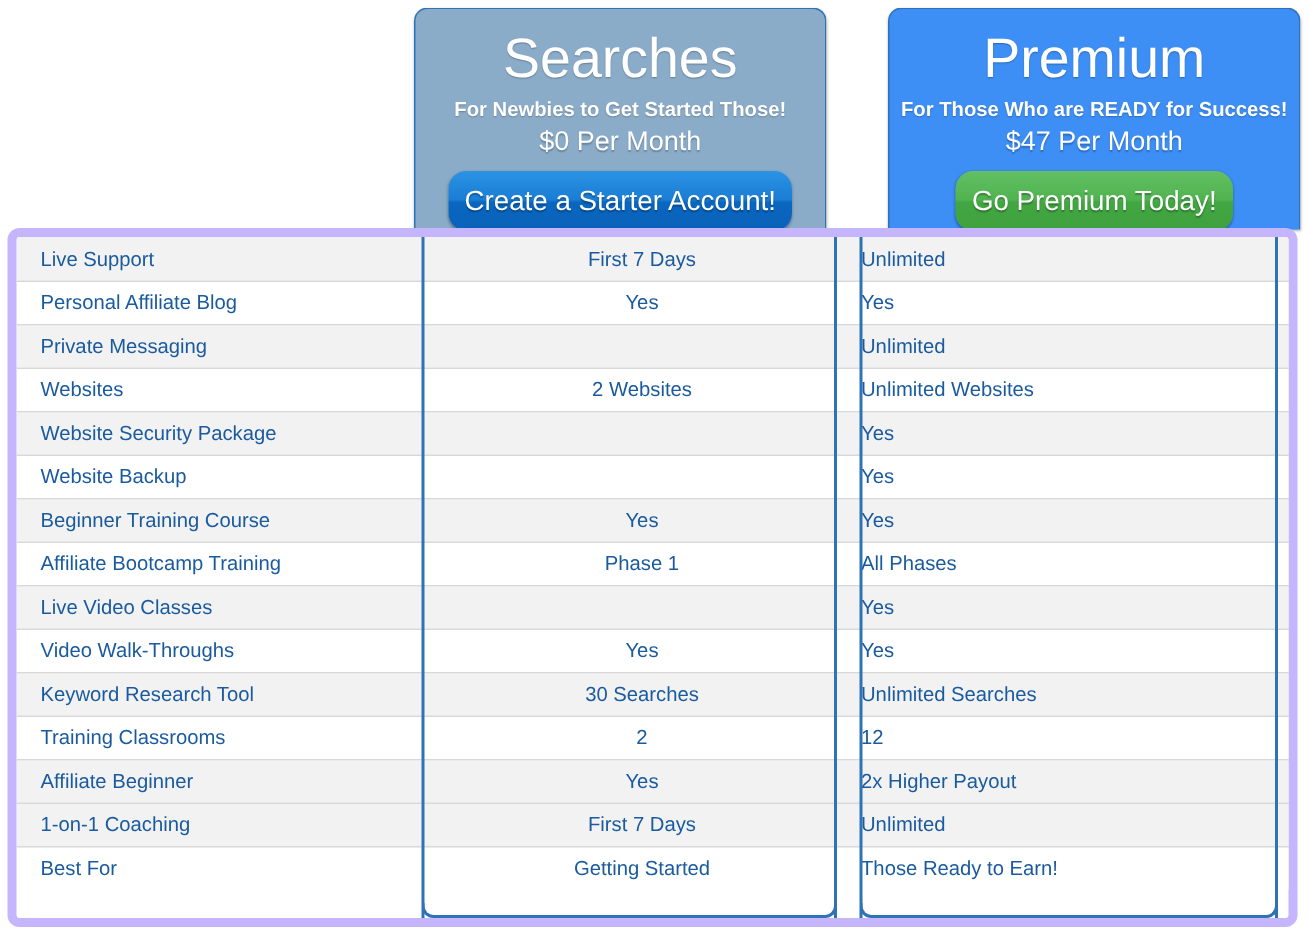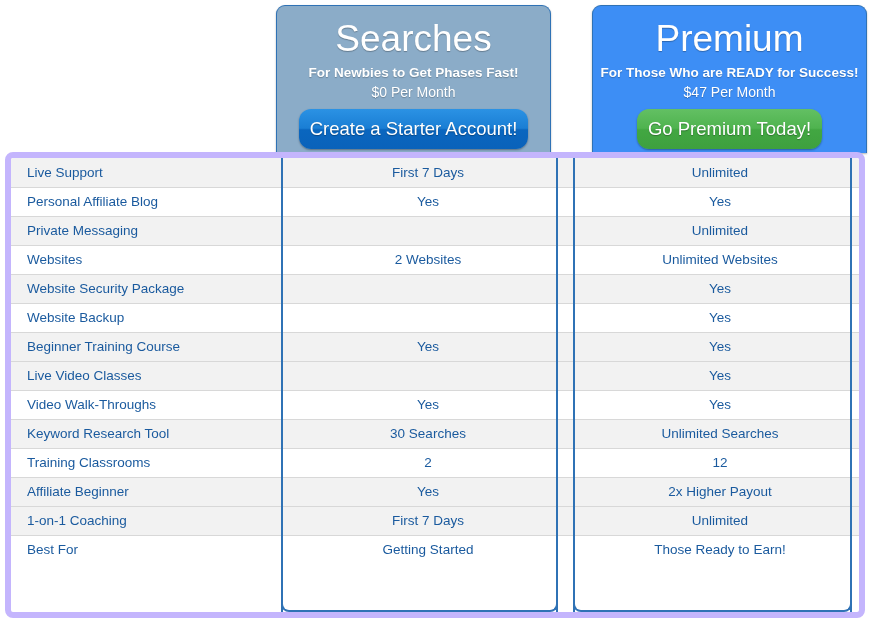--- a/index.html
+++ b/index.html
@@ -53,21 +53,21 @@
     text-shadow: 0 1px 1px rgba(0,0,0,0.28);
   }
   .plan-tagline {
     font-size: 13.5px;
     color: #ffffff;
     margin-top: 8px;
     font-weight: bold;
     text-shadow: 0 1px 1px rgba(0,0,0,0.25);
   }
   .plan-price {
-    font-size: 14px;
+    font-size: 18px;
     color: #ffffff;
     margin-top: 4px;
     font-weight: normal;
     text-shadow: 0 1px 1px rgba(0,0,0,0.25);
   }
   .plan-cta {
     display: inline-block;
     margin-top: 9px;
     padding: 0 11px;
     height: 40px;
@@ -119,21 +119,21 @@
     overflow: hidden;
   }
   .feature-table tr:last-child td {
     border-bottom: none;
   }
   .feature-table tr.odd td { background: #f2f2f2; }
   .feature-table tr.even td { background: #ffffff; }
 
   .col-feature { width: 271px; padding-left: 16px !important; text-align: left; }
   .col-starter { width: 292px; text-align: center; margin-left: 24px; }
-  .col-premium { width: 292px; text-align: center; }
+  .col-premium { width: 292px; }
 
   
   .col-rail {
     position: absolute;
     top: 0;
     width: 0;
     height: 466px;
     border-left: 2px solid #2f72b5;
     pointer-events: none;
   }
@@ -153,21 +153,21 @@
     box-sizing: border-box;
   }
   .cap-starter { left: 270px; width: 277px; border-bottom-left-radius: 8px; border-bottom-right-radius: 8px; }
   .cap-premium { left: 562px; width: 279px; border-bottom-left-radius: 8px; border-bottom-right-radius: 8px; }
 </style>
 </head>
 <body>
 
 <div class="plan-panel starter">
   <div class="plan-name">Searches</div>
-  <div class="plan-tagline">For Newbies to Get Phases Fast!</div>
+  <div class="plan-tagline">For Newbies to Get Started Those!</div>
   <div class="plan-price">$0 Per Month</div>
   <button class="plan-cta blue">Create a Starter Account!</button>
 </div>
 
 <div class="plan-panel premium">
   <div class="plan-name">Premium</div>
   <div class="plan-tagline">For Those Who are READY for Success!</div>
   <div class="plan-price">$47 Per Month</div>
   <button class="plan-cta green">Go Premium Today!</button>
 </div>
@@ -202,20 +202,25 @@
         </tr>
         <tr class="even">
           <td class="col-feature">Website Backup</td>
           <td class="col-starter"></td>
           <td class="col-premium">Yes</td>
         </tr>
         <tr class="odd">
           <td class="col-feature">Beginner Training Course</td>
           <td class="col-starter">Yes</td>
           <td class="col-premium">Yes</td>
+        </tr>
+        <tr class="even">
+          <td class="col-feature">Affiliate Bootcamp Training</td>
+          <td class="col-starter">Phase 1</td>
+          <td class="col-premium">All Phases</td>
         </tr>
         <tr class="odd">
           <td class="col-feature">Live Video Classes</td>
           <td class="col-starter"></td>
           <td class="col-premium">Yes</td>
         </tr>
         <tr class="even">
           <td class="col-feature">Video Walk-Throughs</td>
           <td class="col-starter">Yes</td>
           <td class="col-premium">Yes</td>

